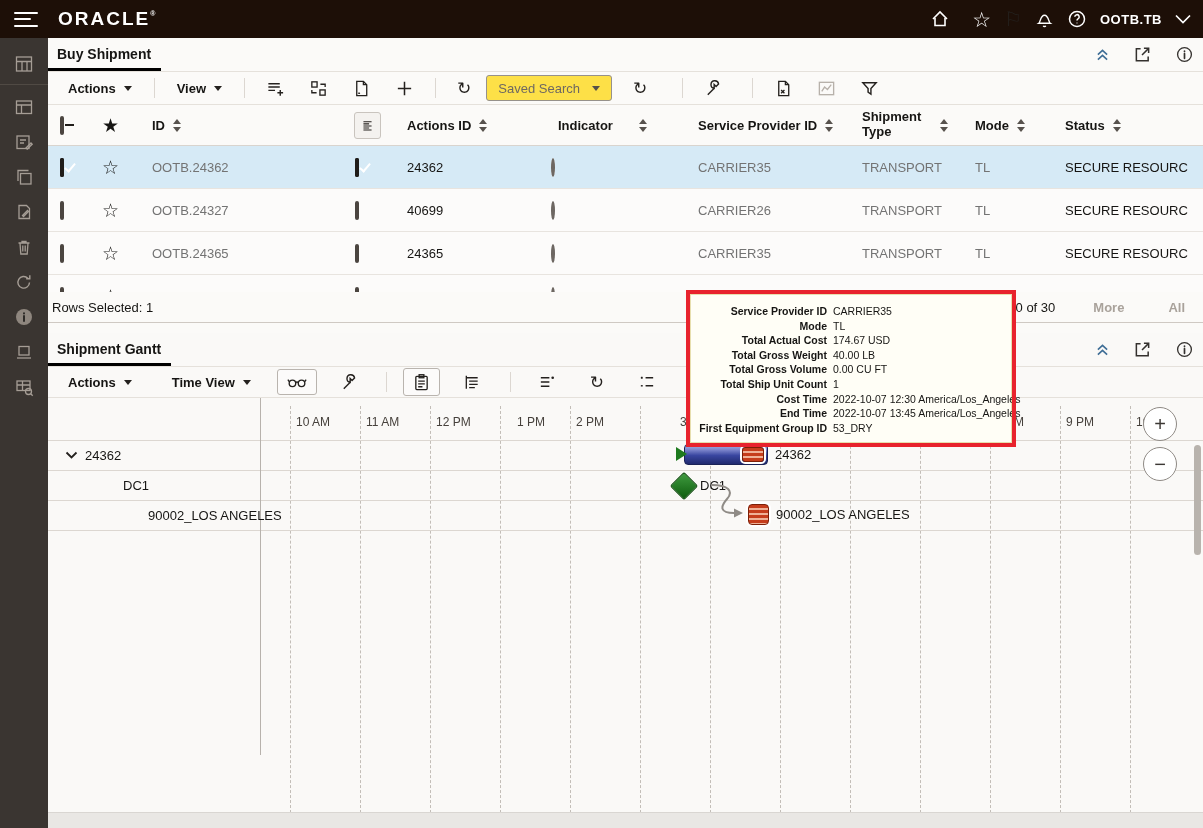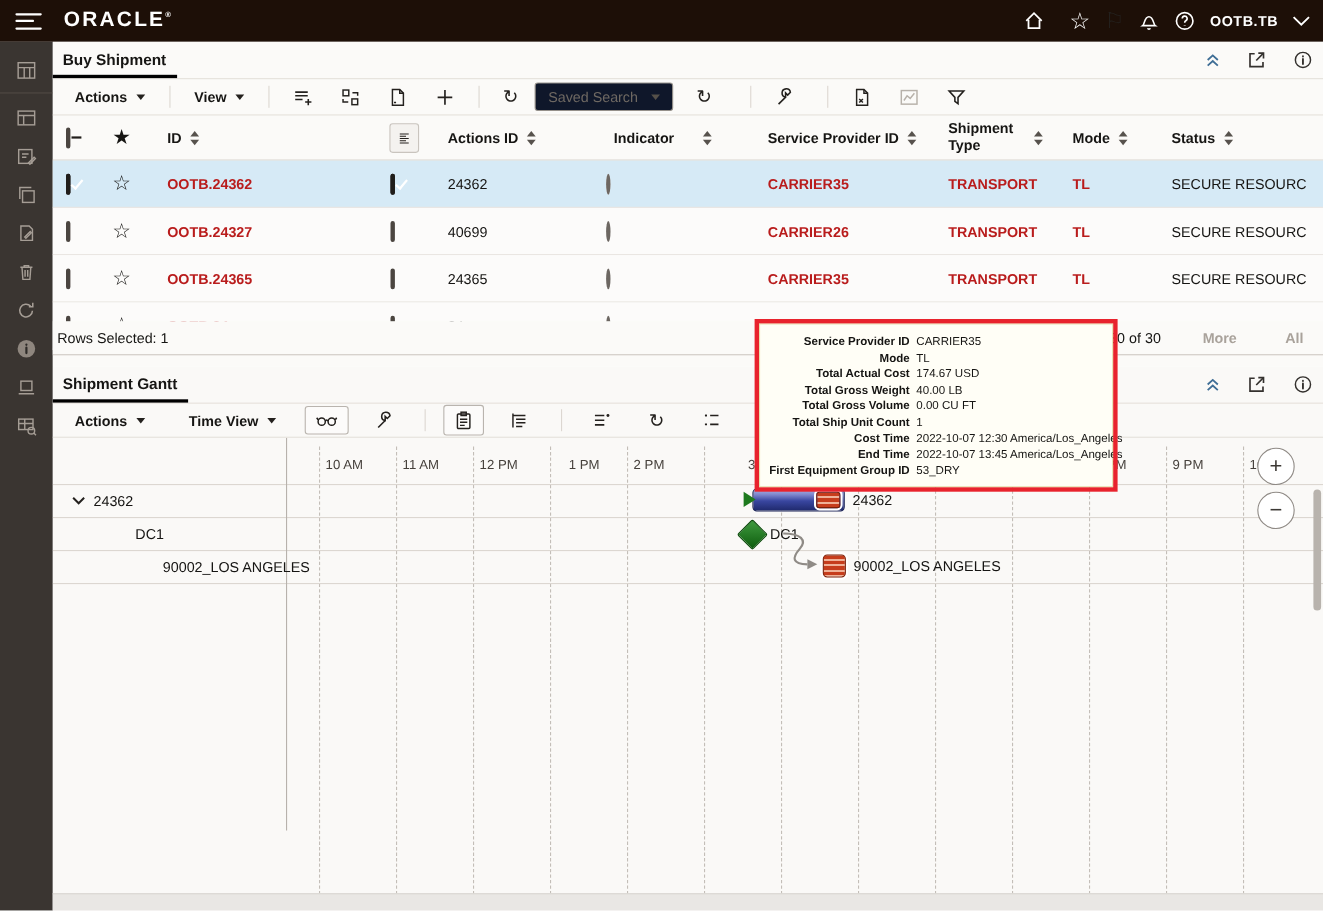--- a/index.html
+++ b/index.html
@@ -44,21 +44,21 @@
   .toolbar{height:33px;display:flex;align-items:center;border-bottom:1px solid #e5e1db;
            padding-left:10px;gap:6px;font-size:13px;box-sizing:border-box;}
   .menu-btn{display:flex;align-items:center;gap:8px;font-weight:bold;border:none;background:none;
             font-size:13px;padding:4px 10px;color:#161513;cursor:pointer;}
   .car-dn{width:0;height:0;border-left:4.5px solid transparent;border-right:4.5px solid transparent;border-top:5.5px solid #24211e;}
   .tb-ic{background:none;border:none;padding:3px 9px;color:#24211e;display:flex;align-items:center;cursor:pointer;}
   .tb-ic.boxed{border:1px solid #b9b4ae;border-radius:3px;padding:4px 9px;background:#fcfbfa;}
   .tb-ic.disabled{color:#b7b1aa;}
   .tb-sep{width:1px;height:20px;background:#dcd7d1;margin:0 6px;}
   .saved{display:flex;align-items:center;gap:12px;border:1px solid #96918b;border-radius:3px;height:26px;
-         padding:0 11px;color:#6e6862;background:#0f172a;font-size:13px;cursor:pointer;}
+         padding:0 11px;color:#6e6862;background:#fde047;font-size:13px;cursor:pointer;}
   .saved .car-dn{border-top-color:#555049;}
   .rglyph{font-size:17px;line-height:1;}
 
   
   .thead,.trow{display:grid;grid-template-columns:48px 44px 200px 53px 145px 140px 170px 113px 92px 1fr;
                align-items:center;box-sizing:border-box;}
   .thead{height:41px;border-bottom:1px solid #d9d4ce;font-weight:bold;font-size:13px;}
   .trow{height:43px;border-bottom:1px solid #e8e4df;background:#fcfbfa;font-size:13px;}
   .trow.sel{background:#d6eaf6;}
   .hcell{display:flex;align-items:center;gap:8px;}
@@ -68,21 +68,21 @@
   .cb.on::after{content:"";position:absolute;left:5px;top:1px;width:4px;height:9px;
                 border:solid #fff;border-width:0 2px 2px 0;transform:rotate(40deg);}
   .cb.ind{position:relative;}
   .cb.ind::after{content:"";position:absolute;left:3px;top:6px;width:9px;height:2px;background:#201d1a;}
   .rad{width:14px;height:14px;border:2px solid #6d6762;border-radius:50%;background:#fdfcfb;}
   .star{font-size:19px;line-height:1;color:#161513;background:none;border:none;padding:0;cursor:pointer;}
   .sort{display:inline-flex;flex-direction:column;gap:3px;}
   .sort i{width:0;height:0;border-left:4px solid transparent;border-right:4px solid transparent;}
   .sort .up{border-bottom:5px solid #57524d;}
   .sort .dn{border-top:5px solid #57524d;}
-  .link{color:#b91c1c;text-decoration:none;font-weight:bold;}
+  .link{color:#737373;text-decoration:none;}
   .hbtn{width:27px;height:27px;border:1px solid #c9c4be;border-radius:3px;background:#f4f2ef;
         display:flex;align-items:center;justify-content:center;margin-left:14px;color:#24211e;cursor:pointer;}
   .wrap2{max-width:70px;line-height:1.15;}
   .statustxt{white-space:nowrap;overflow:hidden;}
   .tfoot{position:absolute;left:0;right:0;top:254px;height:30px;background:#fbfaf8;display:flex;
          align-items:center;font-size:13px;padding:0 12px 0 4px;box-sizing:border-box;z-index:5;}
   .tfoot .rightgrp{margin-left:auto;display:flex;gap:32px;align-items:center;}
   .muted{color:#a9a29b;font-weight:bold;background:none;border:none;font-size:13px;}
   .endline{position:absolute;left:0;right:0;top:284px;height:1px;background:#cfc9c3;z-index:6;}
 

